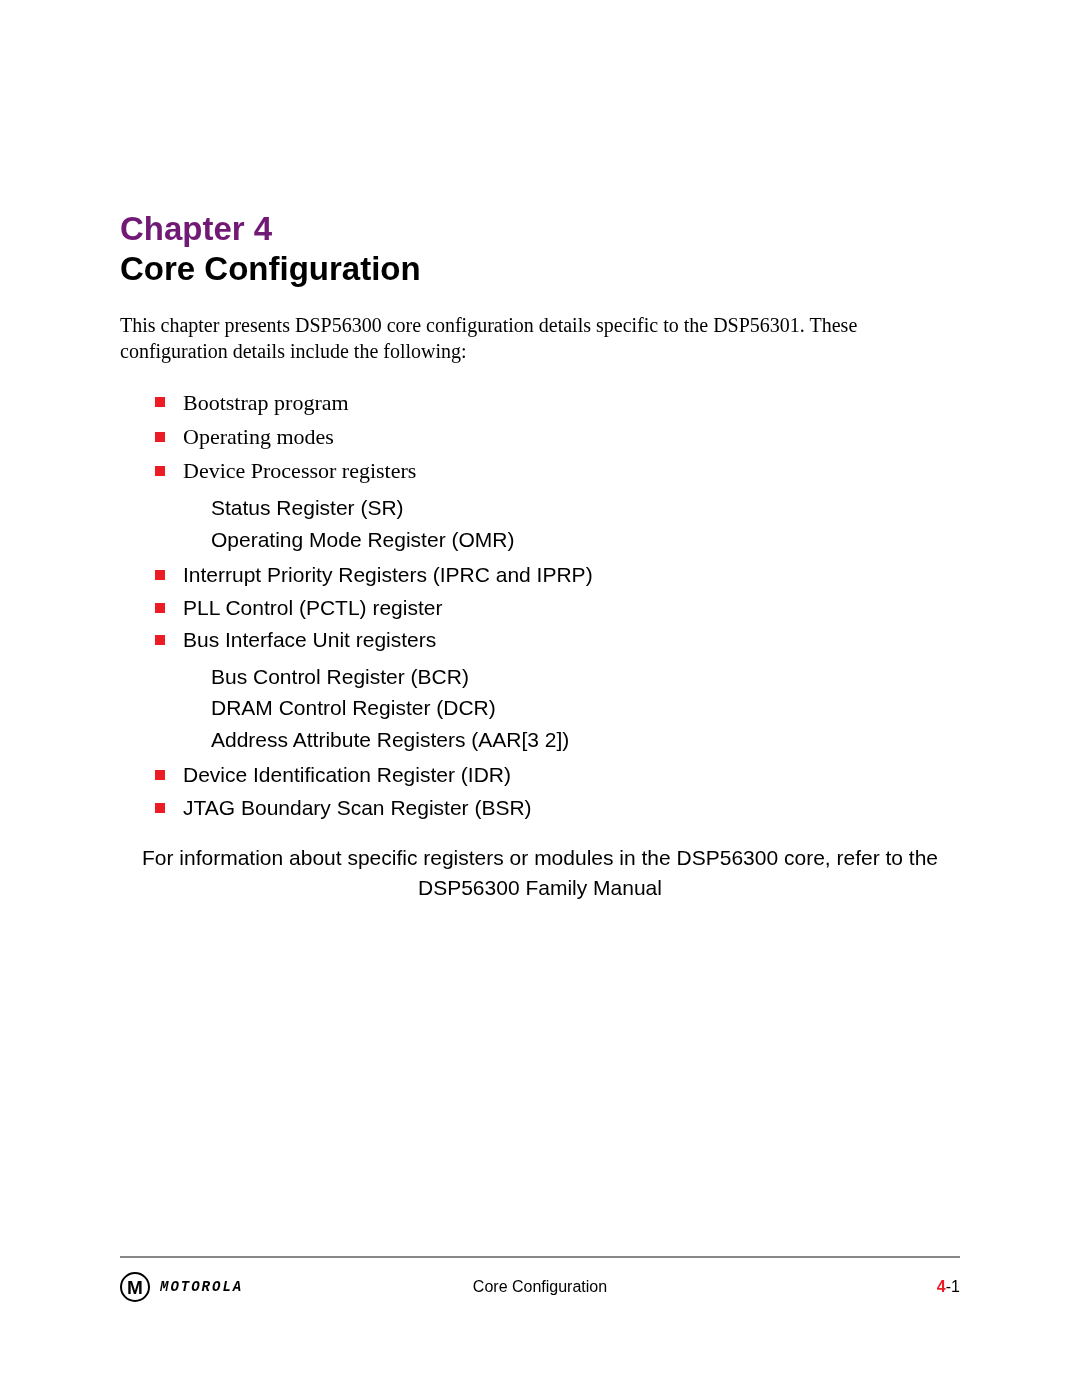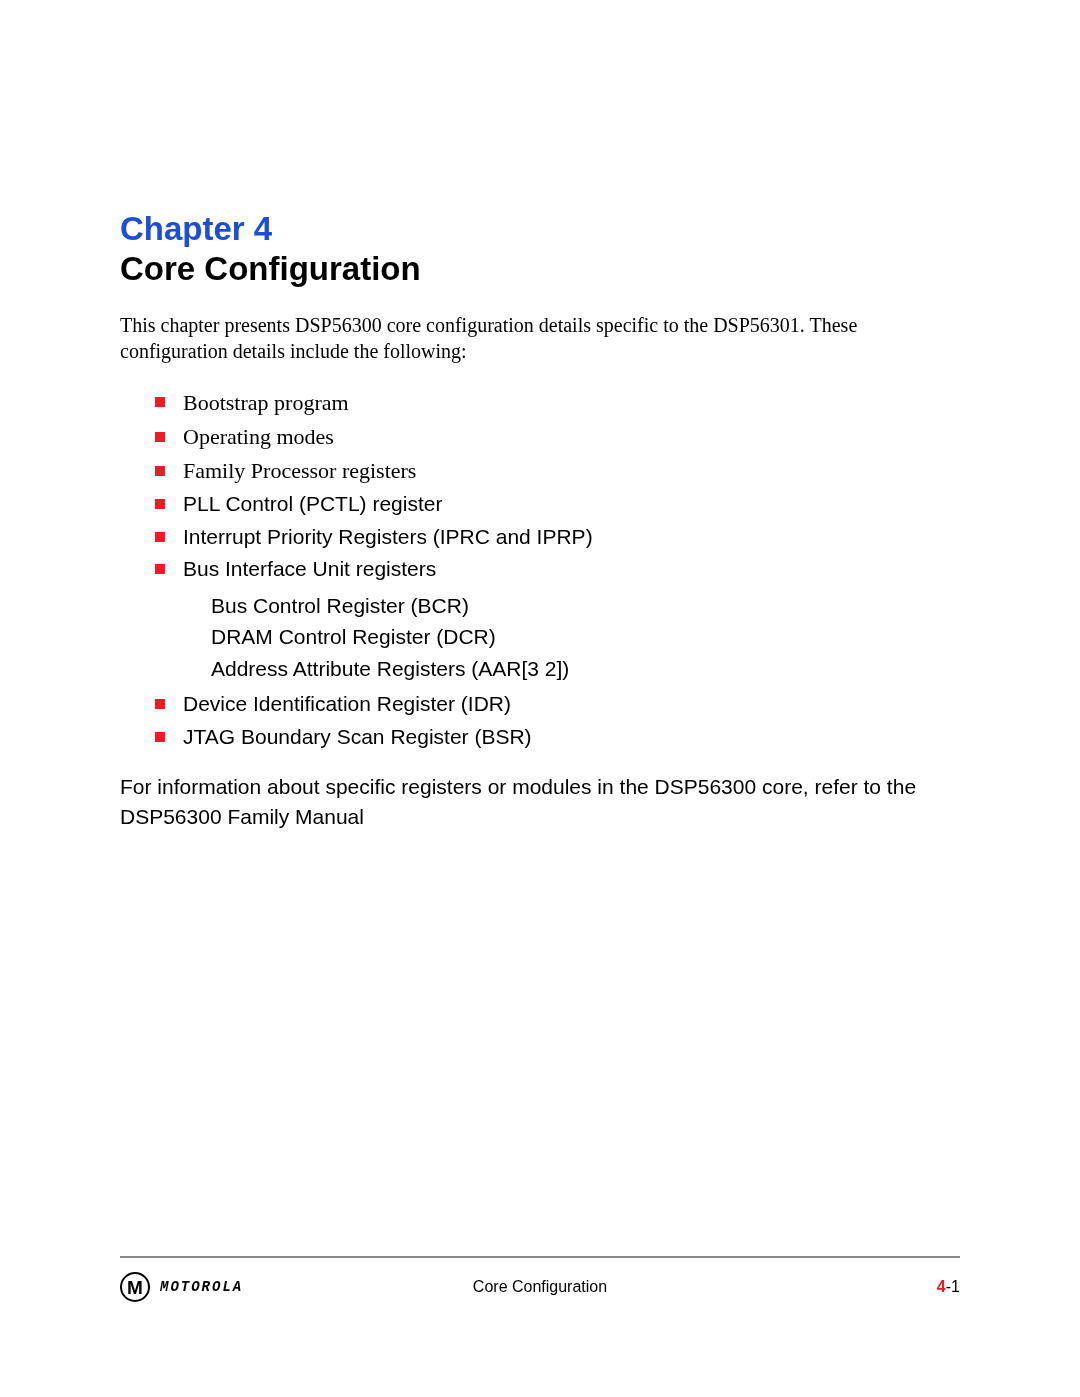--- a/index.html
+++ b/index.html
@@ -12,21 +12,21 @@
     color: #000;
     position: relative;
   }
   .page {
     padding: 210px 120px 0 120px;
   }
   .chapter-number {
     font-family: Arial, Helvetica, sans-serif;
     font-weight: bold;
     font-size: 33px;
-    color: #1d4ed8;
+    color: #701a75;
     margin: 0 0 2px 0;
   }
   .chapter-title {
     font-family: Arial, Helvetica, sans-serif;
     font-weight: bold;
     font-size: 33px;
     color: #000;
     margin: 0 0 24px 0;
   }
   .intro {
@@ -66,20 +66,21 @@
     font-family: Arial, Helvetica, sans-serif;
     font-size: 21px;
     line-height: 1.5;
     padding-left: 28px;
   }
   .closing {
     font-family: Arial, Helvetica, sans-serif;
     font-size: 21px;
     line-height: 1.45;
     margin: 8px 0 0 0;
+    text-align: center;
   }
   .footer {
     position: absolute;
     left: 120px;
     right: 120px;
     bottom: 95px;
   }
   .footer-rule {
     border: 0;
     border-top: 2.5px solid #888;
@@ -127,23 +128,26 @@
 <div class="page">
 
   <h1 class="chapter-number">Chapter 4</h1>
   <h2 class="chapter-title">Core Configuration</h2>
 
   <p class="intro">This chapter presents DSP56300 core configuration details specific to the DSP56301. These configuration details include the following:</p>
 
   <ul class="bullets" id="bullet-list">
       <li class="serif"><span>Bootstrap program</span></li>
       <li class="serif"><span>Operating modes</span></li>
-      <li class="serif"><span>Family Processor registers</span></li>
+      <li class="serif"><span>Device Processor registers</span><ul class="sublist">
+          <li>Status Register (SR)</li>
+          <li>Operating Mode Register (OMR)</li>
+        </ul></li>
+      <li class="sans"><span>Interrupt Priority Registers (IPRC and IPRP)</span></li>
       <li class="sans"><span>PLL Control (PCTL) register</span></li>
-      <li class="sans"><span>Interrupt Priority Registers (IPRC and IPRP)</span></li>
       <li class="sans"><span>Bus Interface Unit registers</span><ul class="sublist">
           <li>Bus Control Register (BCR)</li>
           <li>DRAM Control Register (DCR)</li>
           <li>Address Attribute Registers (AAR[3 2])</li>
         </ul></li>
       <li class="sans"><span>Device Identification Register (IDR)</span></li>
       <li class="sans"><span>JTAG Boundary Scan Register (BSR)</span></li>
     </ul>
 
   <p class="closing">For information about specific registers or modules in the DSP56300 core, refer to the DSP56300 Family Manual</p>

